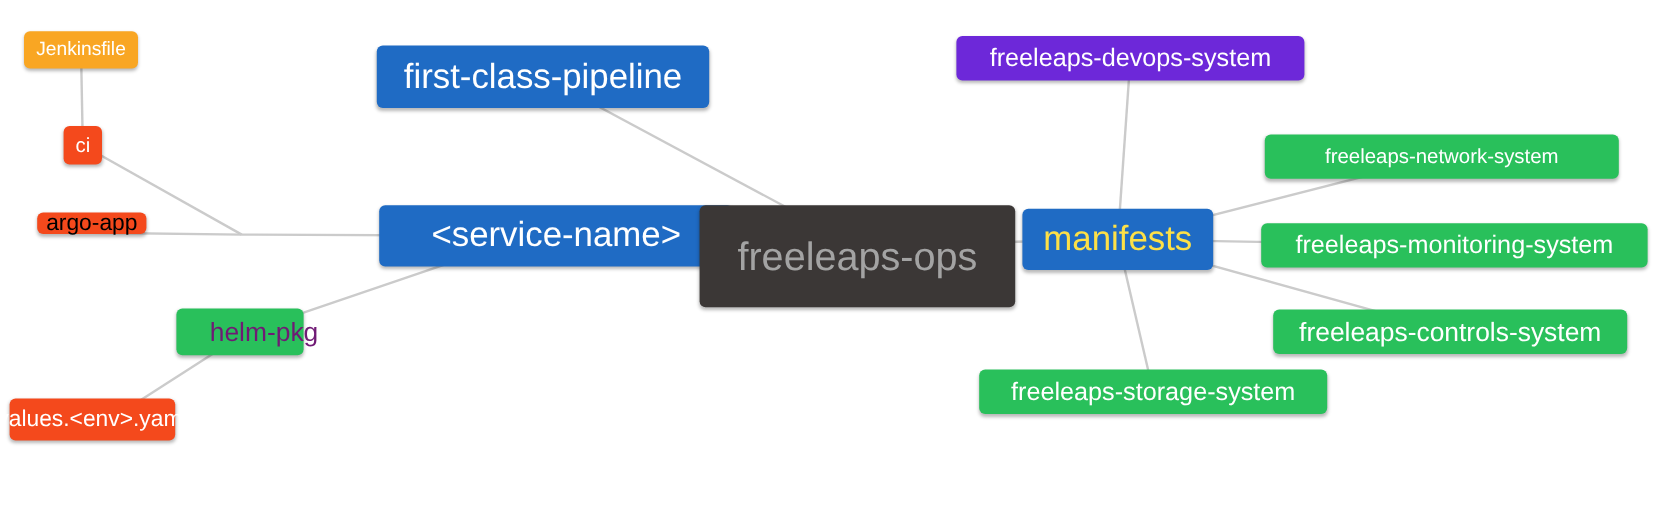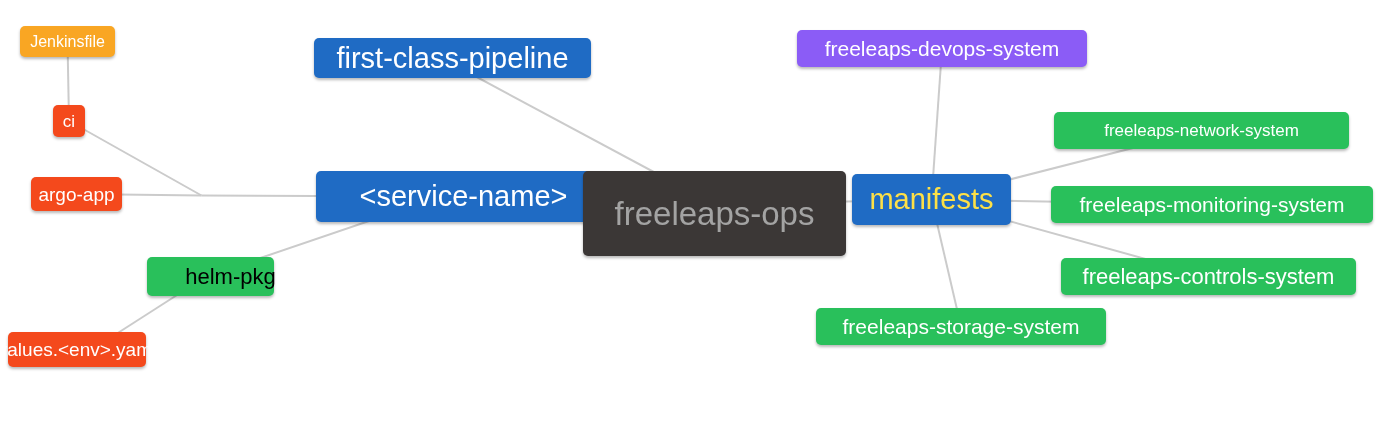--- a/index.html
+++ b/index.html
@@ -50,42 +50,42 @@
       <line x1="931.5" y1="199.5" x2="1212" y2="204.5" stroke="#cbcbcb" stroke-width="2"></line>
       <line x1="931.5" y1="199.5" x2="1208.5" y2="276.5" stroke="#cbcbcb" stroke-width="2"></line>
       <line x1="931.5" y1="199.5" x2="961" y2="326.5" stroke="#cbcbcb" stroke-width="2"></line>
     </svg>
 <div class="node" style="left: 20px; top: 26px; width: 95px; height: 31px; font-size: 16px; background: rgb(249, 166, 35); color: rgb(255, 255, 255);">
       <span>Jenkinsfile</span>
     </div>
     <div class="node" style="left: 53px; top: 105px; width: 32px; height: 32px; font-size: 17px; background: rgb(244, 73, 28); color: rgb(255, 255, 255);">
       <span>ci</span>
     </div>
-    <div class="node" style="left: 31px; top: 177px; width: 91px; height: 34px; font-size: 19px; background: rgb(244, 73, 28); color: #ffffff;">
+    <div class="node" style="left: 31px; top: 177px; width: 91px; height: 18px; font-size: 19px; background: rgb(244, 73, 28); color: #000000;">
       <span>argo-app</span>
     </div>
-    <div class="node" style="left: 147px; top: 257px; width: 127px; height: 39px; font-size: 22px; background: rgb(41, 192, 91); color: #000000; padding-left: 40px;">
+    <div class="node" style="left: 147px; top: 257px; width: 106px; height: 39px; font-size: 22px; background: rgb(41, 192, 91); color: #701a75; padding-left: 40px;">
       <span>helm-pkg</span>
     </div>
     <div class="node" style="left: 8px; top: 332px; width: 138px; height: 35px; font-size: 19px; background: rgb(244, 73, 28); color: rgb(255, 255, 255);">
       <span>values.&lt;env&gt;.yaml</span>
     </div>
-    <div class="node" style="left: 314px; top: 38px; width: 277px; height: 40px; font-size: 29px; background: rgb(31, 107, 196); color: rgb(255, 255, 255);">
+    <div class="node" style="left: 314px; top: 38px; width: 277px; height: 52px; font-size: 29px; background: rgb(31, 107, 196); color: rgb(255, 255, 255);">
       <span>first-class-pipeline</span>
     </div>
     <div class="node" style="left: 316px; top: 171px; width: 295px; height: 51px; font-size: 29px; background: rgb(31, 107, 196); color: rgb(255, 255, 255);">
       <span>&lt;service-name&gt;</span>
     </div>
     <div class="node" style="left: 583px; top: 171px; width: 263px; height: 85px; font-size: 33px; background: rgb(59, 55, 54); color: #a3a3a3;">
       <span>freeleaps-ops</span>
     </div>
     <div class="node" style="left: 852px; top: 174px; width: 159px; height: 51px; font-size: 29px; background: rgb(31, 107, 196); color: #fde047;">
       <span>manifests</span>
     </div>
-    <div class="node" style="left: 797px; top: 30px; width: 290px; height: 37px; font-size: 21px; background: #8b5cf6; color: rgb(255, 255, 255);">
+    <div class="node" style="left: 797px; top: 30px; width: 290px; height: 37px; font-size: 21px; background: #6d28d9; color: rgb(255, 255, 255);">
       <span>freeleaps-devops-system</span>
     </div>
     <div class="node" style="left: 1054px; top: 112px; width: 295px; height: 37px; font-size: 17px; background: rgb(41, 192, 91); color: rgb(255, 255, 255);">
       <span>freeleaps-network-system</span>
     </div>
     <div class="node" style="left: 1051px; top: 186px; width: 322px; height: 37px; font-size: 21px; background: rgb(41, 192, 91); color: rgb(255, 255, 255);">
       <span>freeleaps-monitoring-system</span>
     </div>
     <div class="node" style="left: 1061px; top: 258px; width: 295px; height: 37px; font-size: 22px; background: rgb(41, 192, 91); color: rgb(255, 255, 255);">
       <span>freeleaps-controls-system</span>

